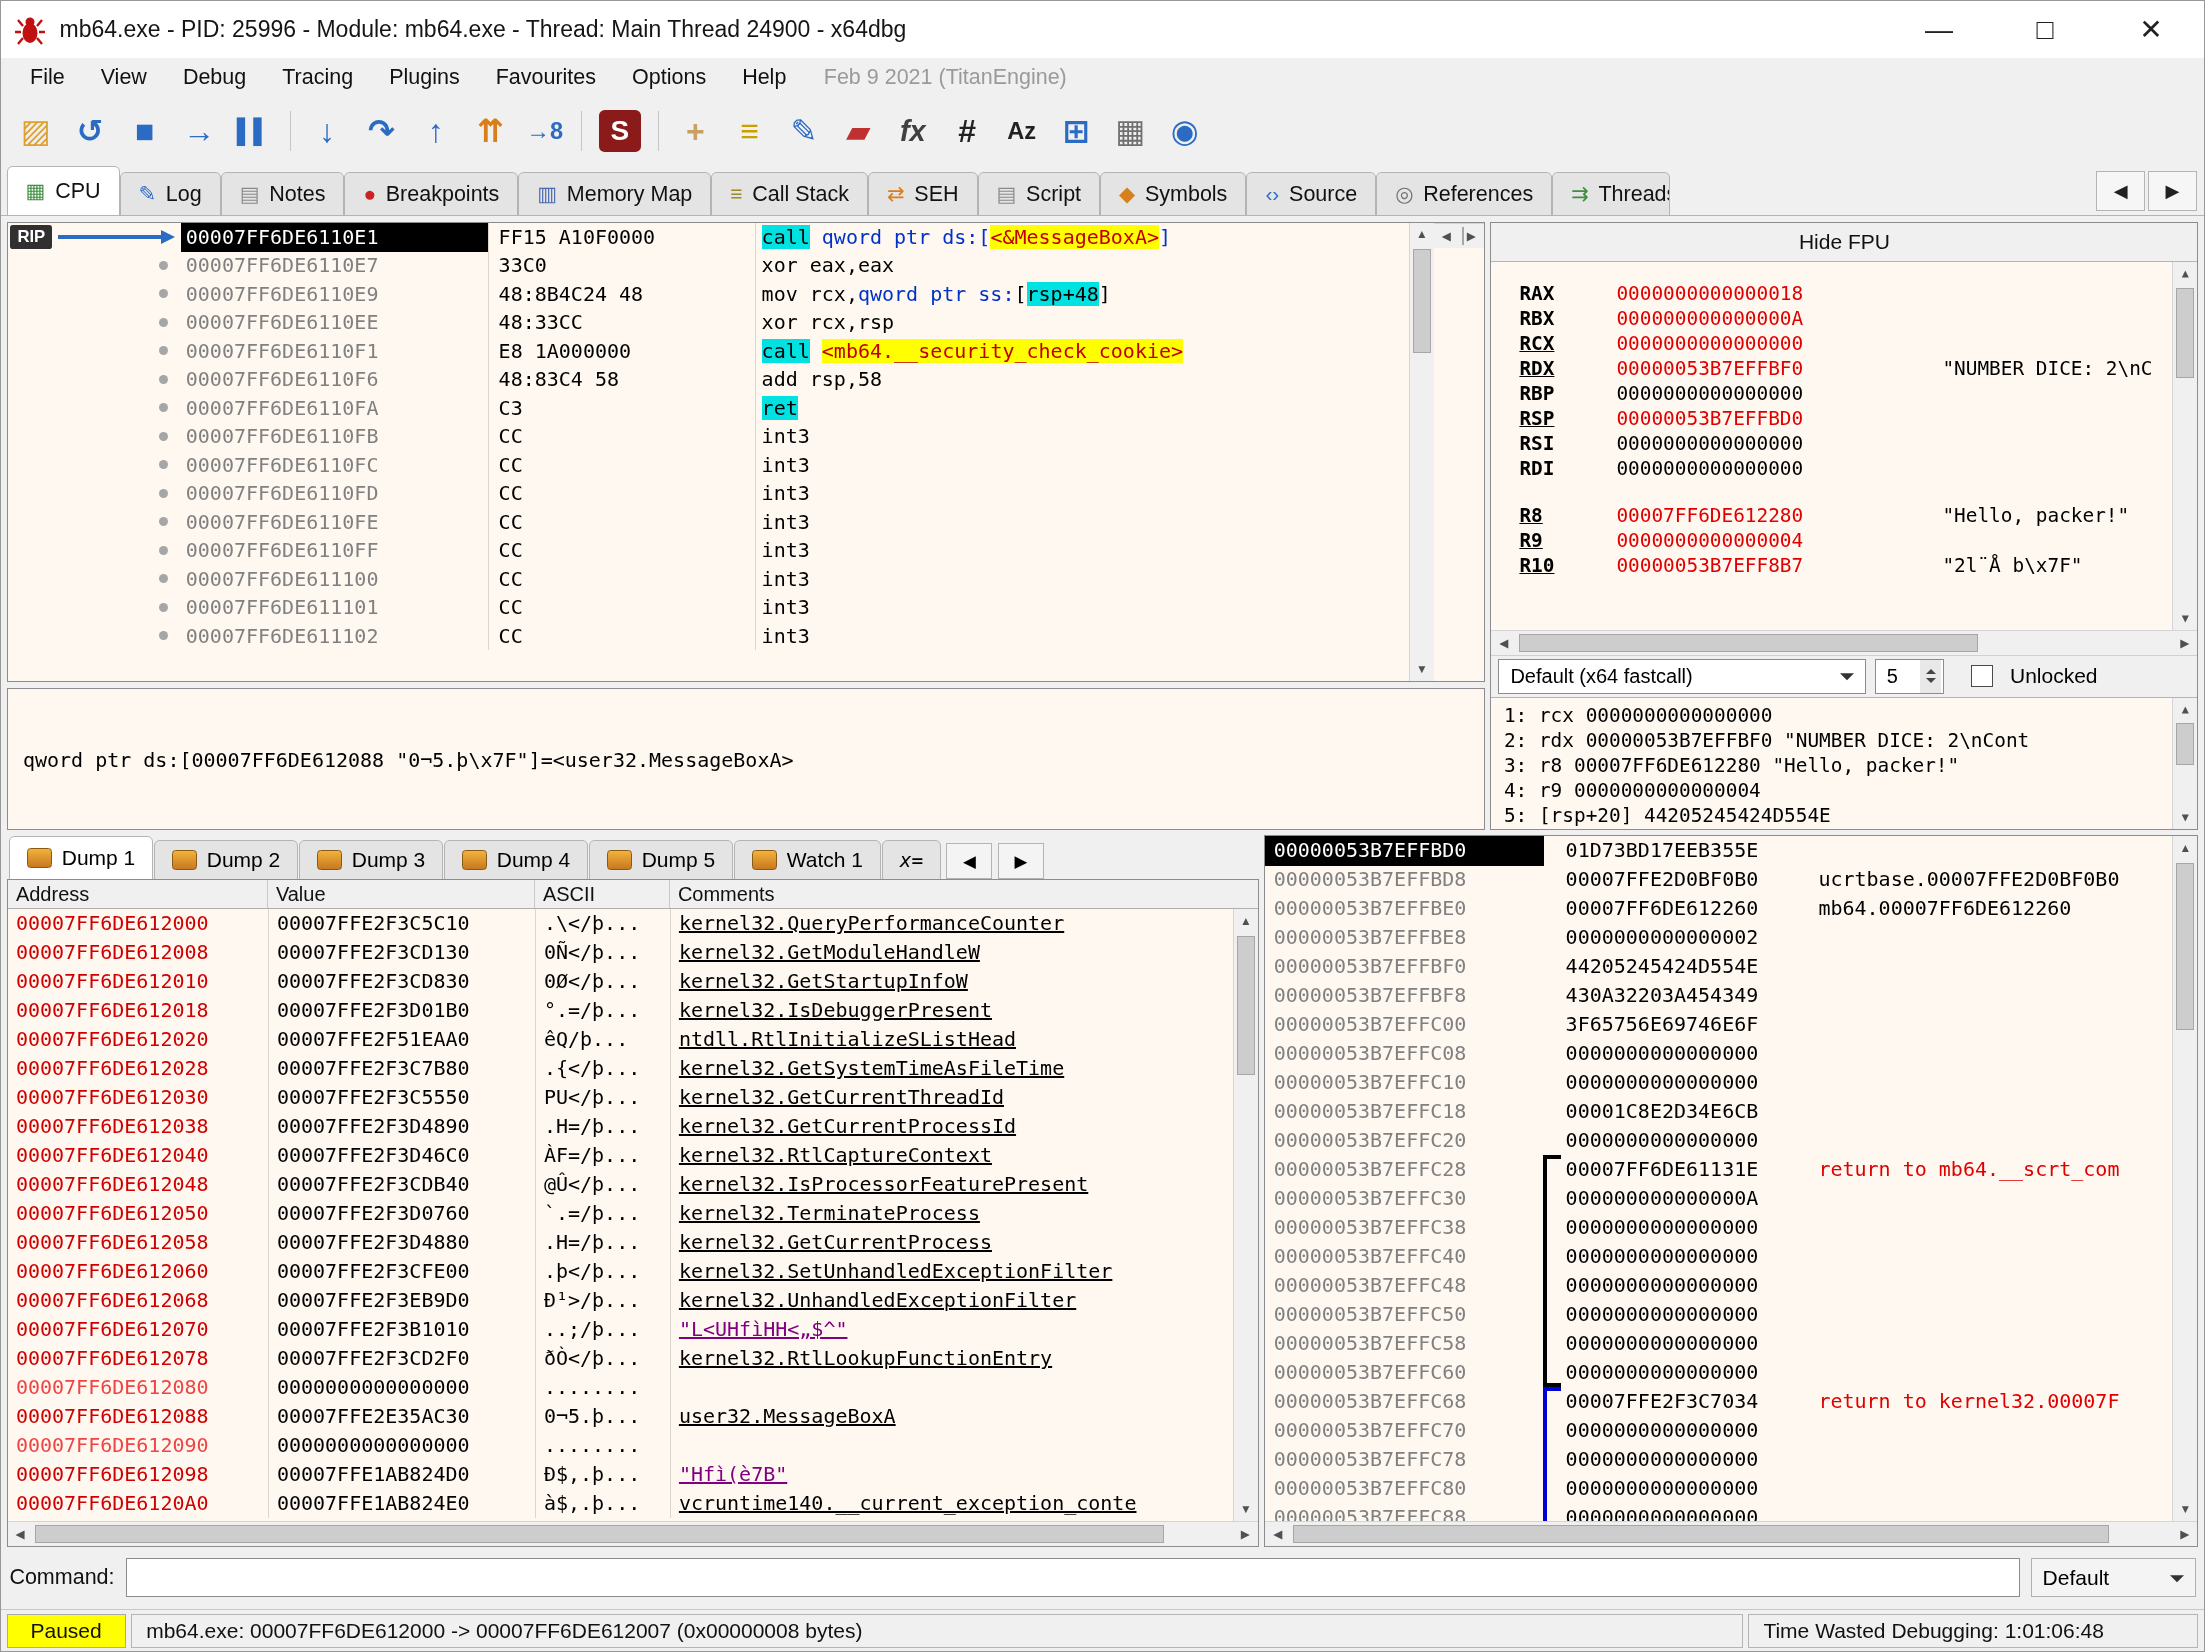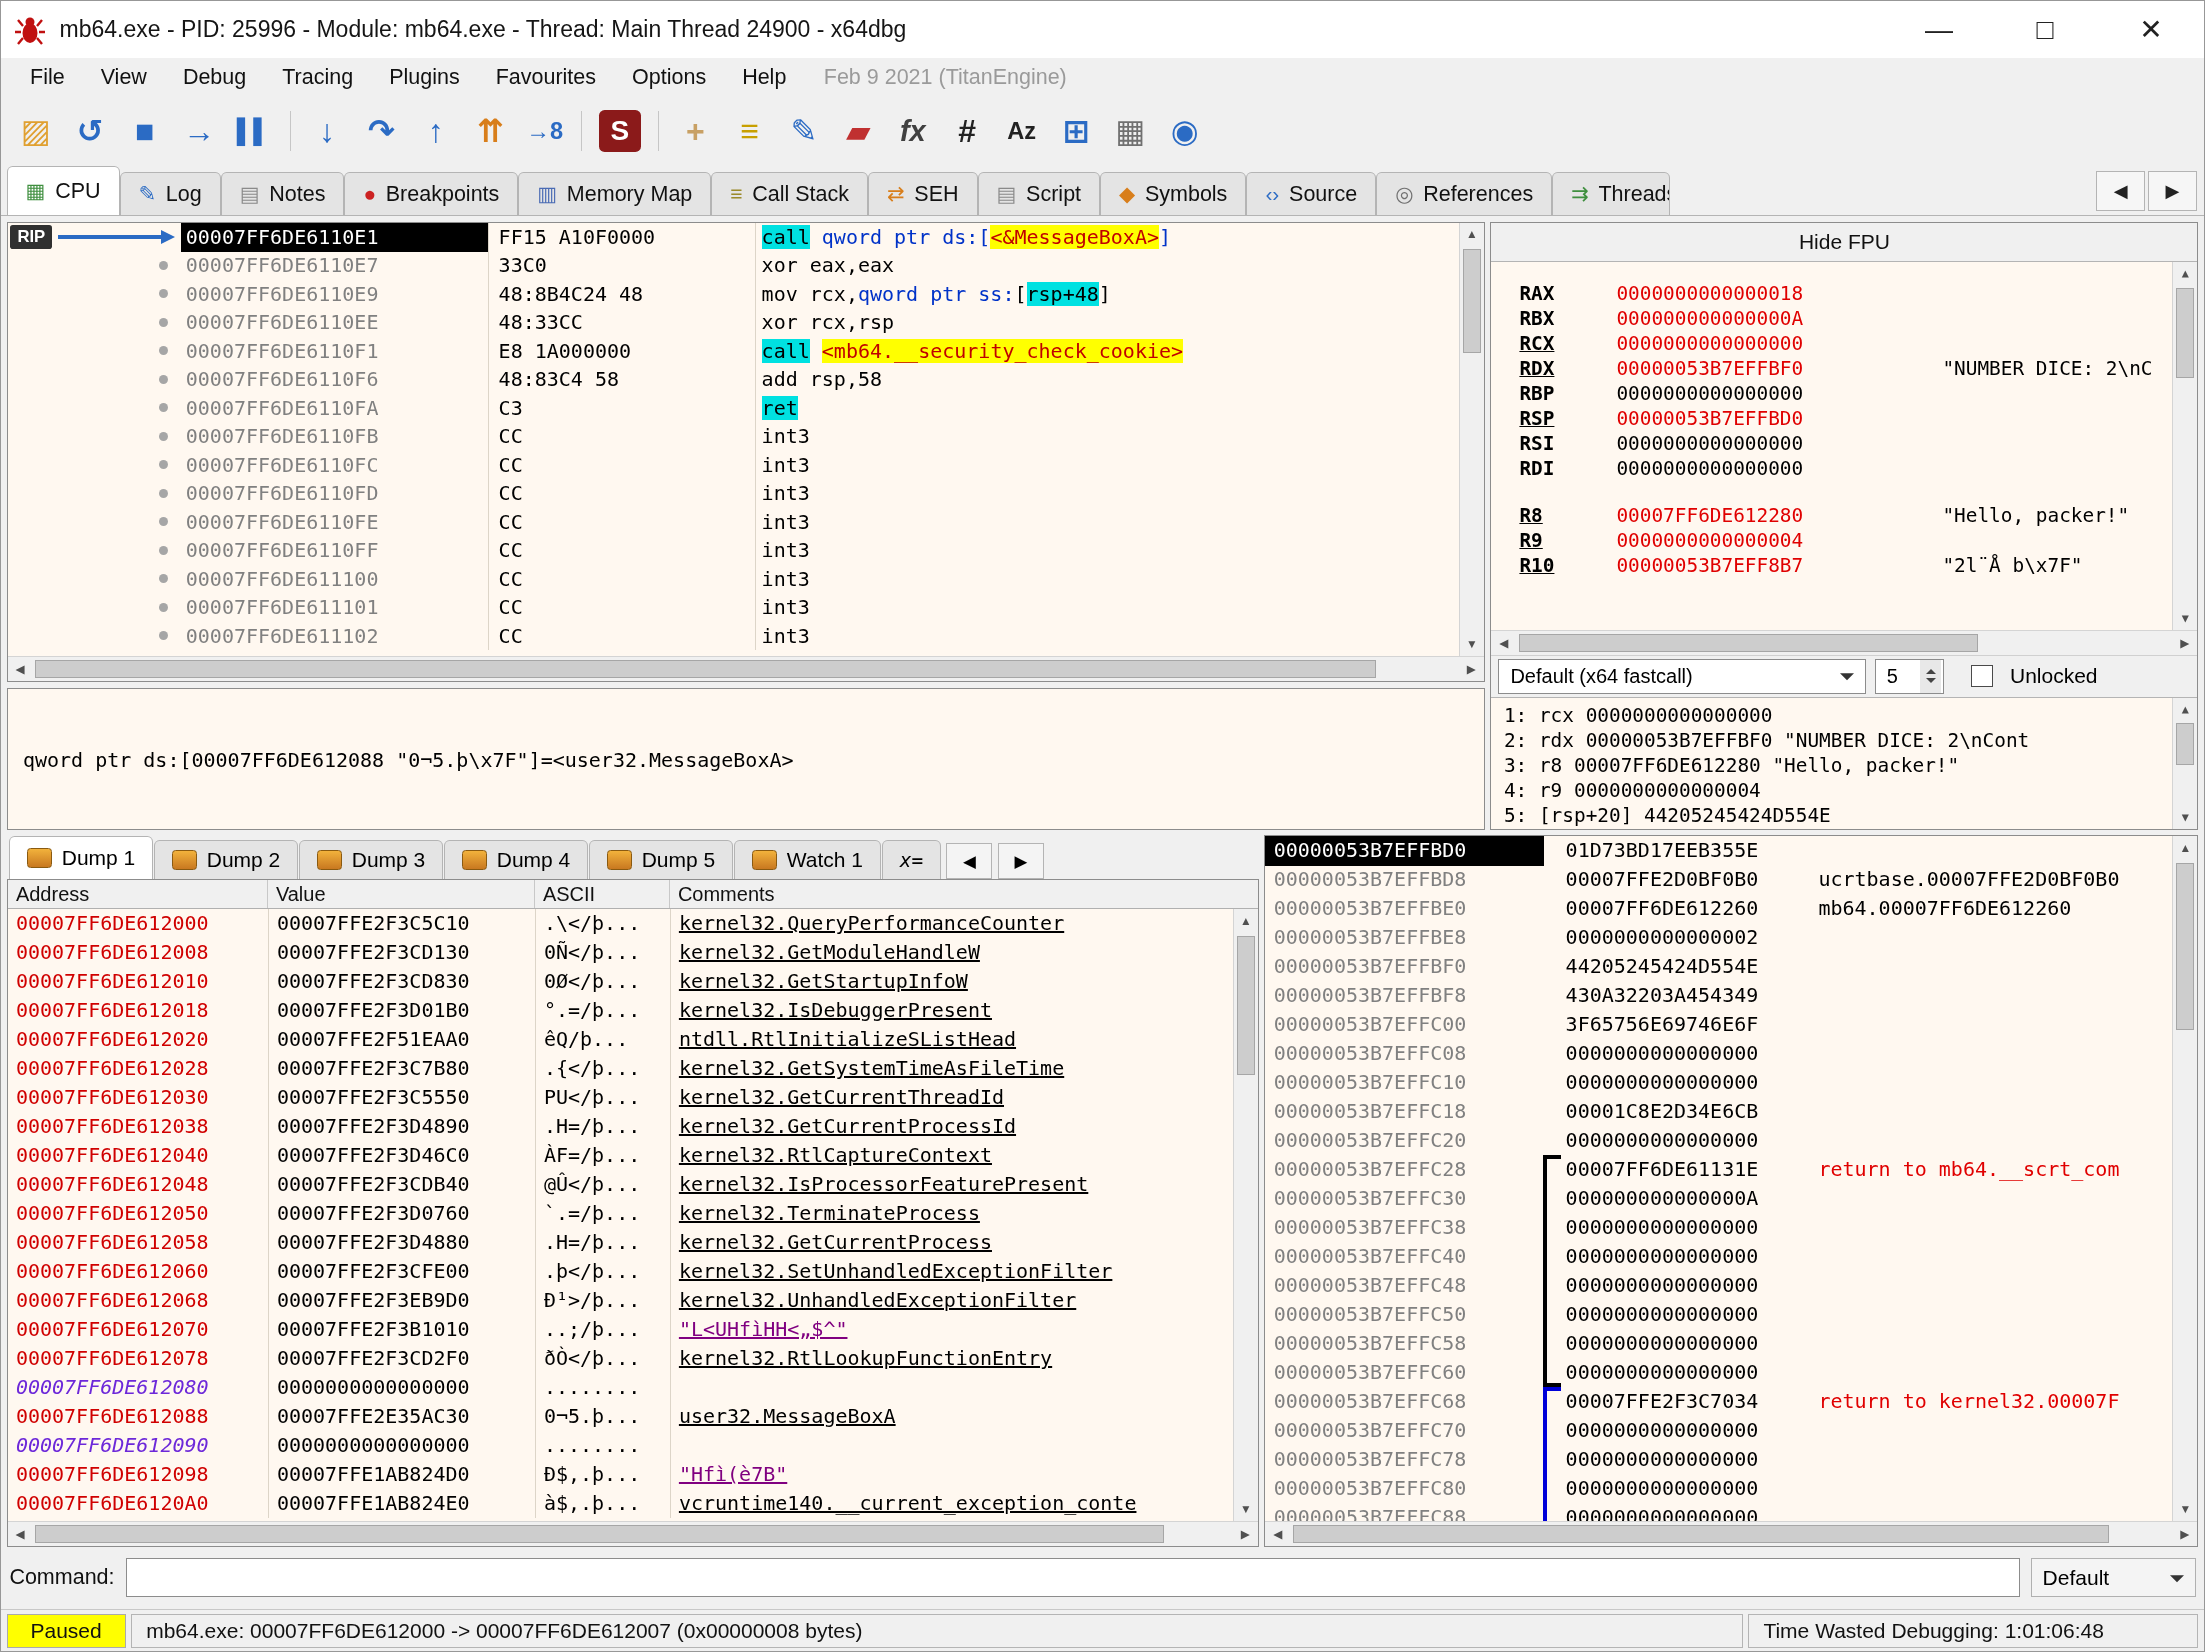--- a/index.html
+++ b/index.html
@@ -44,21 +44,21 @@
 .nav-btn.left::before{content:"◀";}
 .nav-btn.right::before{content:"▶";}
 
 
 .body{flex:1;display:flex;flex-direction:column;padding:5.6px;gap:5.6px;min-height:0;}
 .middle{height:608px;display:flex;gap:5.6px;flex:0 0 auto;min-width:0;}
 .left-col{flex:1;display:flex;flex-direction:column;gap:5.6px;min-width:0;}
 .pane{background:#fff8f0;border:1.4px solid #8c8c8c;}
 
 
-.disasm-pane{flex:1;display:flex;flex-direction:column;min-height:0;}
+.disasm-pane{flex:1;display:flex;flex-direction:row;min-height:0;}
 .d-body{flex:1;overflow:hidden;position:relative;padding-right:26px;}
 .d-row{display:flex;height:28.5px;line-height:28.5px;font-size:20px;white-space:pre;
   font-family:"DejaVu Sans Mono","Liberation Mono",monospace;}
 .d-gut{flex:0 0 174px;display:flex;align-items:center;}
 .dot{width:9px;height:9px;border-radius:50%;background:#a6a6a6;margin-left:auto;margin-right:14px;}
 .rip-chip{background:#303030;color:#fff;font-family:"Liberation Sans",sans-serif;
   font-weight:bold;font-size:16.7px;line-height:23.6px;padding:0 7px;border-radius:2.8px;margin-left:2.8px;}
 .rip-arrow{flex:1;height:0;border-top:4.9px solid #2b6bc4;margin:0 11px 0 5.6px;position:relative;}
 .rip-arrow::after{content:"";position:absolute;right:-4.2px;top:-9px;
   border-left:14px solid #2b6bc4;border-top:7px solid transparent;border-bottom:7px solid transparent;}
@@ -127,21 +127,21 @@
   font-size:20px;align-items:center;color:#111;flex:0 0 auto;}
 .dh{height:100%;display:flex;align-items:center;border-right:1.4px solid #c8c8c8;padding-left:8.3px;}
 .dh.c0{flex:0 0 260px;}
 .dh.c1{flex:0 0 267px;}
 .dh.c2{flex:0 0 135px;}
 .dh.c3{flex:1;border-right:none;}
 .dump-body{flex:1;overflow:hidden;position:relative;padding-right:26px;}
 .du-row{display:flex;height:29px;line-height:29px;font-size:20px;white-space:pre;
   font-family:"DejaVu Sans Mono","Liberation Mono",monospace;}
 .du-addr{flex:0 0 260px;color:#d00000;padding-left:8.3px;}
-.du-addr.plain{color:#6d28d9;font-style:italic;}
+.du-addr.plain{color:#ef4444;}
 .du-val{flex:0 0 267px;border-left:1.4px solid #ddd5c8;padding-left:8.3px;color:#000;}
 .du-ascii{flex:0 0 135px;border-left:1.4px solid #ddd5c8;padding-left:8.3px;color:#000;}
 .du-cmt{flex:1;border-left:1.4px solid #ddd5c8;padding-left:8.3px;overflow:hidden;color:#000;}
 .du-cmt.label{text-decoration:underline;}
 .du-cmt.str{text-decoration:underline;color:#800080;}
 
 .stack-pane{flex:0 0 934px;display:flex;flex-direction:column;min-width:0;}
 .stack-body{flex:1;overflow:hidden;position:relative;padding-right:26px;}
 .st-row{display:flex;height:29px;line-height:29px;font-size:20px;white-space:pre;
   font-family:"DejaVu Sans Mono","Liberation Mono",monospace;}

